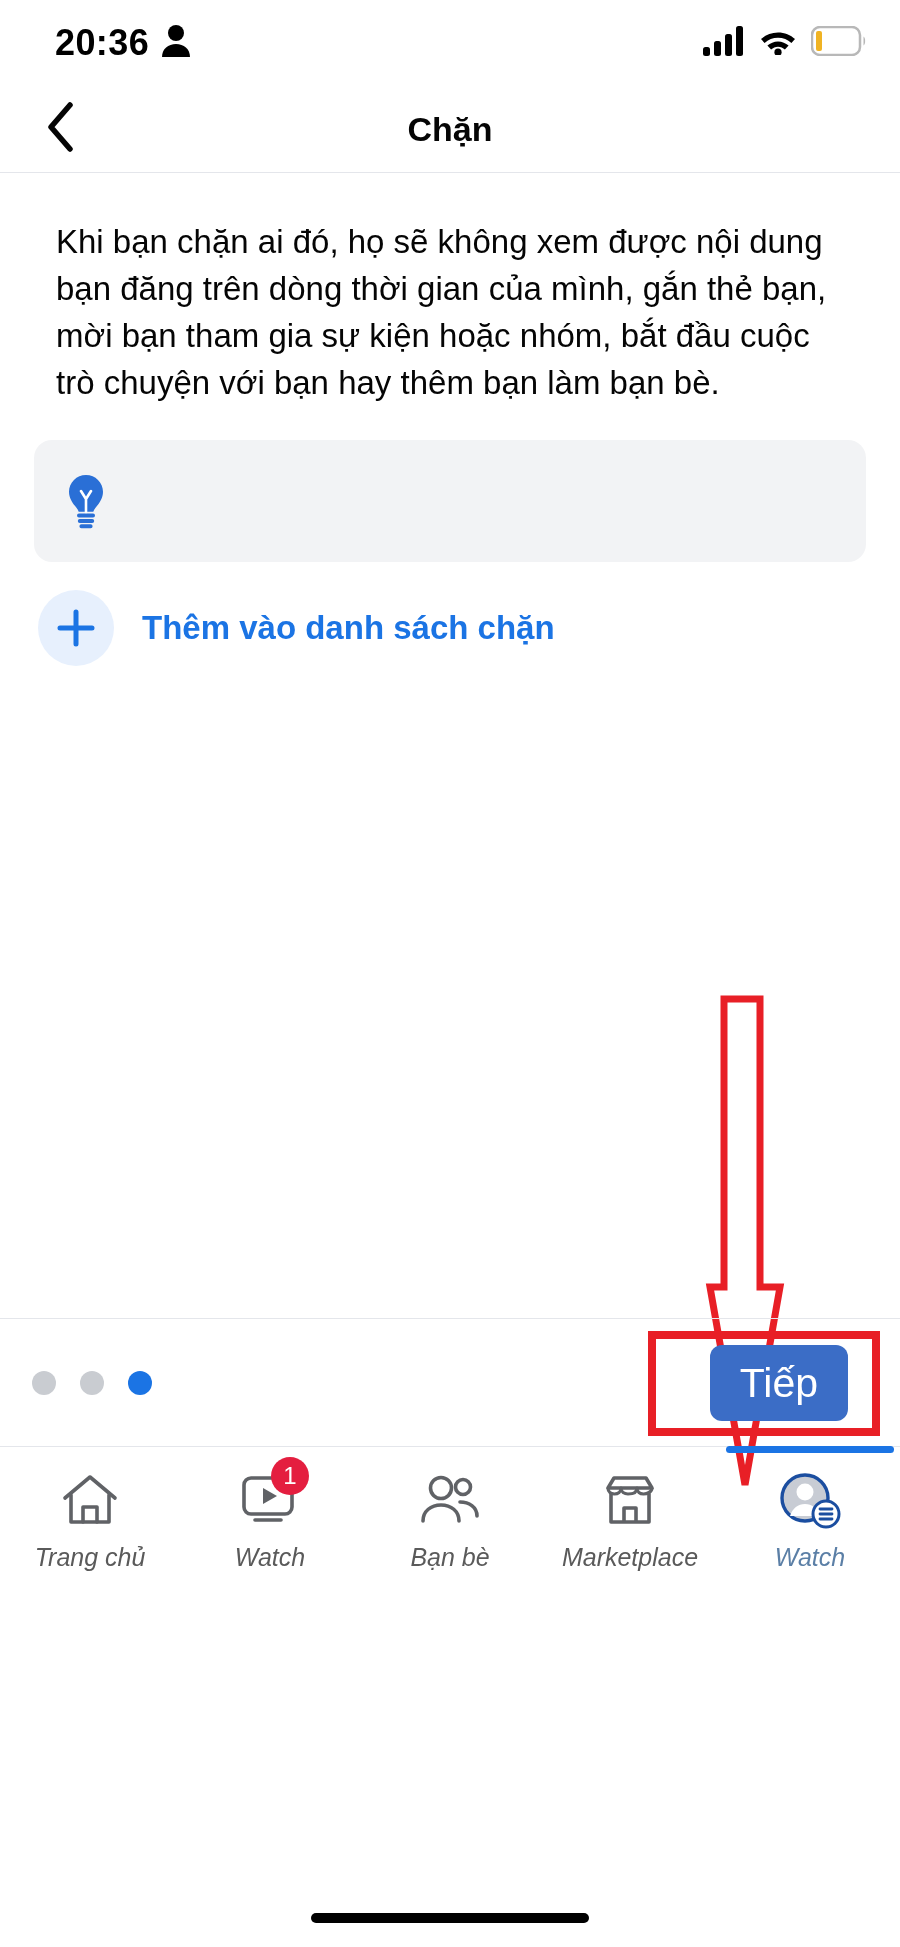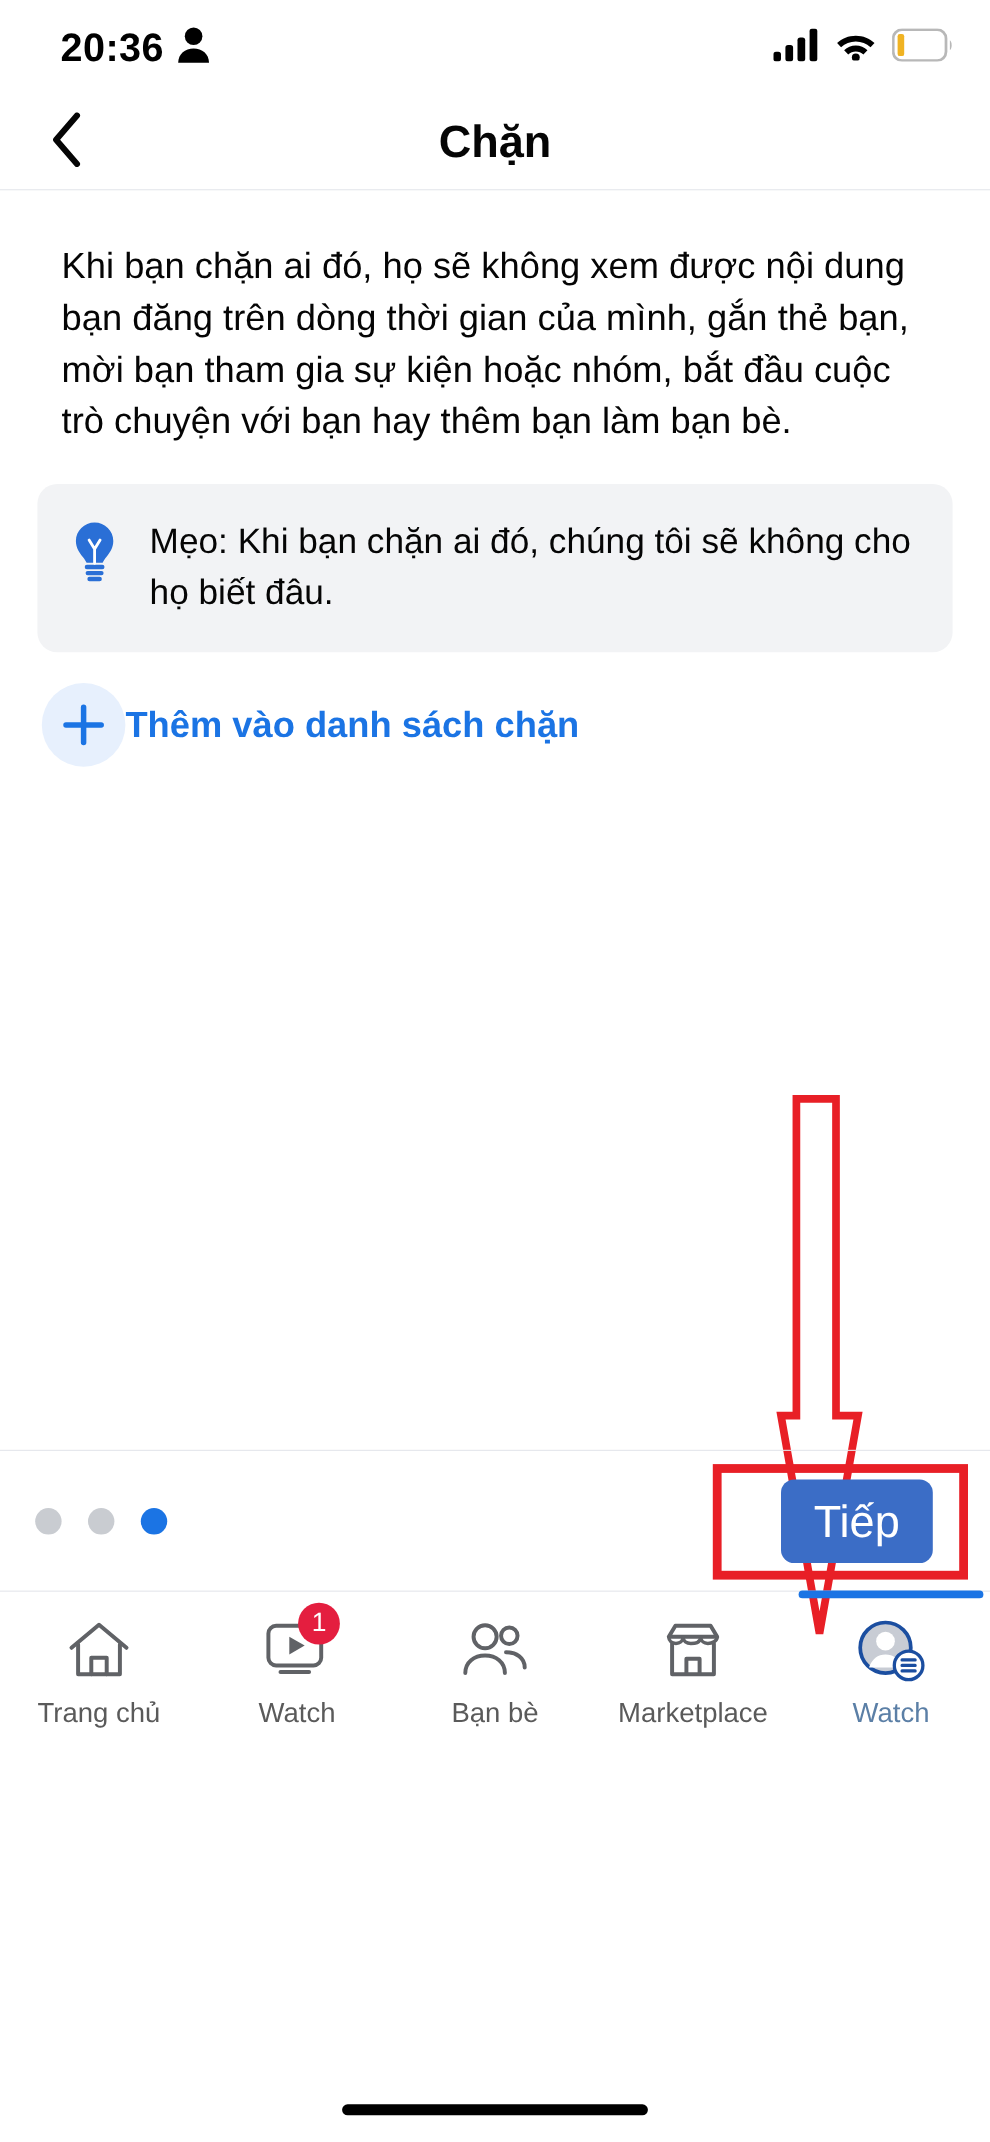--- a/index.html
+++ b/index.html
@@ -69,21 +69,21 @@
     justify-content: center;
     cursor: pointer;
   }
   .header-title {
     position: absolute;
     left: 0;
     top: 50%;
     transform: translateY(-50%);
     width: 900px;
     text-align: center;
-    font-size: 41px;
+    font-size: 34px;
     font-weight: 700;
     color: #050505;
   }
 
   
   .content {
     position: absolute;
     top: 173px; left: 0;
     width: 900px;
   }
@@ -116,20 +116,21 @@
     line-height: 1.42;
     color: #050505;
     flex: 1;
   }
 
   .add-row {
     margin-top: 28px;
     padding: 0 38px;
     display: flex;
     align-items: center;
+    gap: 28px;
     cursor: pointer;
   }
   .add-circle {
     width: 76px;
     height: 76px;
     border-radius: 50%;
     background: #e7f0fd;
     display: flex;
     align-items: center;
     justify-content: center;
@@ -238,20 +239,21 @@
     display: flex;
     align-items: center;
     justify-content: center;
     position: relative;
   }
   .tab .tab-label {
     margin-top: 14px;
     font-size: 25px;
     color: #5a5a5a;
     white-space: nowrap;
+    font-style: italic;
   }
   .tab.active .tab-label {
     color: #5b7fa6;
   }
   .tab-indicator {
     position: absolute;
     top: -1px;
     left: 6px;
     right: 6px;
     height: 7px;
@@ -344,21 +346,20 @@
     <p class="intro-text">Khi bạn chặn ai đó, họ sẽ không xem được nội dung bạn đăng trên dòng thời gian của mình, gắn thẻ bạn, mời bạn tham gia sự kiện hoặc nhóm, bắt đầu cuộc trò chuyện với bạn hay thêm bạn làm bạn bè.</p>
 
     <div class="tip-card">
       <div class="tip-icon">
         <svg width="46" height="56" viewBox="0 0 46 56">
           <path d="M23 1C13.6 1 6 8.5 6 17.8c0 6.2 3.2 10.6 6.1 14.3 1.6 2 3 3.8 3.6 5.6h14.6c.6-1.8 2-3.6 3.6-5.6C36.8 28.4 40 24 40 17.8 40 8.5 32.4 1 23 1z" fill="#2a6fd6"></path>
           <path d="M16 41.5h14M16.8 47h12.4M18.4 52.3h9.2" stroke="#2a6fd6" stroke-width="4" stroke-linecap="round"></path>
           <path d="M23 38V25M23 25l-5-8M23 25l5-8" stroke="#ffffff" stroke-width="2.6" stroke-linecap="round" fill="none"></path>
         </svg>
       </div>
-      <div class="tip-text">Mẹo: Khi bạn chặn ai đó, chúng tôi sẽ không cho họ biết đâu.</div>
     </div>
 
     <div class="add-row">
       <div class="add-circle">
         <svg width="40" height="40" viewBox="0 0 40 40">
           <path d="M20 4v32M4 20h32" stroke="#1b74e4" stroke-width="5" stroke-linecap="round"></path>
         </svg>
       </div>
       <div class="add-label">Thêm vào danh sách chặn</div>
     </div>

